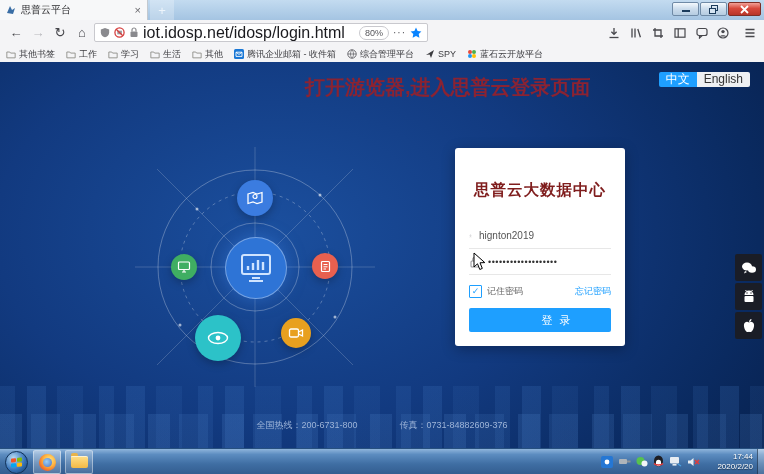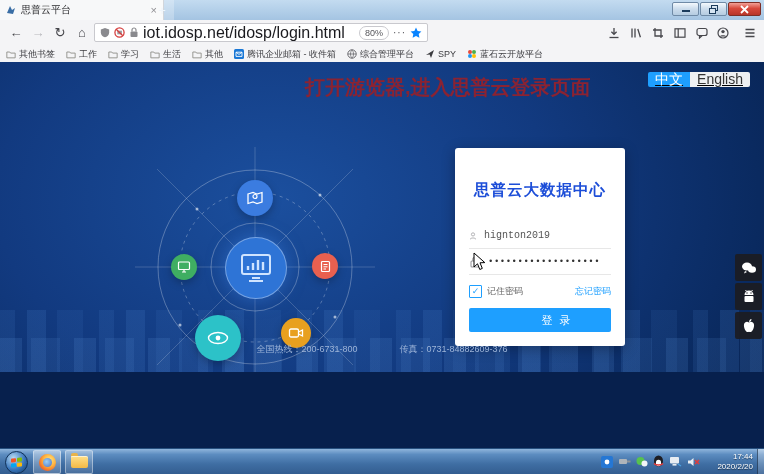--- a/index.html
+++ b/index.html
@@ -3,21 +3,21 @@
 <meta charset="utf-8">
 <style>
   html,body{margin:0;padding:0;}
   body{width:764px;height:474px;overflow:hidden;position:relative;
        font-family:"Liberation Sans","DejaVu Sans",sans-serif;background:#07204d;}
   .abs{position:absolute;}
 
   
   .titlebar{position:absolute;left:0;top:0;width:764px;height:20px;
     background:linear-gradient(#c3dbf0,#a4c4e2);border-bottom:1px solid #8fb0cf;}
-  .tab{position:absolute;left:0;top:0;width:164px;height:20px;background:#f7f8f9;
+  .tab{position:absolute;left:0;top:0;width:148px;height:20px;background:#f7f8f9;
     border-right:1px solid #c3c9cf;display:flex;align-items:center;gap:5px;padding:0 6px;box-sizing:border-box;}
   .tab-title{font-size:10px;color:#2b2b2e;flex:1;white-space:nowrap;overflow:hidden;}
   .tab-close{font-size:11px;color:#6a6a6e;line-height:10px;cursor:default;}
   .newtab{position:absolute;left:150px;top:0;width:24px;height:20px;display:flex;align-items:center;justify-content:center;
     background:rgba(255,255,255,.25);color:#eef5fb;font-size:13px;}
   .winctl{position:absolute;right:3px;top:2px;display:flex;gap:1px;}
   .winbtn{width:27px;height:14px;border:1px solid #6f8aa6;border-radius:2px;box-sizing:border-box;
     background:linear-gradient(#f4f9fd,#cbdcec 50%,#b5cce1);display:flex;align-items:center;justify-content:center;}
   .winbtn.close{width:33px;background:linear-gradient(#f2a197,#d8493c 45%,#b8352a);border-color:#7e2e26;}
 
@@ -34,40 +34,40 @@
     border-radius:2px;display:flex;align-items:center;gap:4px;padding:0 5px;box-sizing:border-box;}
   .searchbox input{border:none;outline:none;width:90px;font-size:10.5px;font-family:inherit;color:#333;background:transparent;}
   .ticon{position:absolute;top:5px;width:16px;height:16px;display:flex;align-items:center;justify-content:center;}
 
   
   .bmbar{position:absolute;left:0;top:46px;width:764px;height:16px;background:#f4f4f6;border-bottom:1px solid #d3d3d8;
     display:flex;align-items:center;gap:11px;padding:0 6px;font-size:9px;color:#3c3c40;}
   .bm{display:flex;align-items:center;gap:3px;white-space:nowrap;}
 
   
-  .page{position:absolute;left:0;top:62px;width:764px;height:310px;overflow:hidden;
+  .page{position:absolute;left:0;top:62px;width:764px;height:386px;overflow:hidden;
     background:radial-gradient(ellipse 620px 430px at 36% 44%, #1b4f9e 0%, #123a80 45%, #0a2a60 78%, #071f4a 100%);}
   .annotation{position:absolute;left:305px;top:12px;font-size:20px;font-weight:bold;color:#8b2332;white-space:nowrap;}
-  .langwrap{position:absolute;right:14px;top:10px;display:flex;font-size:14px;line-height:15px;text-decoration:underline;}
+  .langwrap{position:absolute;right:14px;top:10px;display:flex;font-size:12px;line-height:15px;}
   .lang-zh{background:#1E9FFF;color:#fff;padding:0 7px;border-radius:2px 0 0 2px;}
   .lang-en{background:#eef0f2;color:#333;padding:0 7px;border-radius:0 2px 2px 0;}
 
   .hublines{position:absolute;left:135px;top:85px;}
   .sat{position:absolute;border-radius:50%;display:flex;align-items:center;justify-content:center;
     box-shadow:0 3px 8px rgba(0,0,0,.25);}
   .hubcenter{position:absolute;left:225px;top:175px;width:60px;height:60px;border-radius:50%;
     background:#2e74d6;border:1px solid rgba(255,255,255,.35);display:flex;align-items:center;justify-content:center;
     box-shadow:0 0 18px rgba(60,130,230,.5);}
 
   .login{position:absolute;left:455px;top:86px;width:170px;height:198px;background:#fff;border-radius:3px;
     box-shadow:0 3px 14px rgba(0,0,0,.3);padding:0 14px;box-sizing:border-box;}
-  .login-title{margin-top:32px;text-align:center;font-size:15.5px;font-weight:bold;color:#1d4ed8;letter-spacing:1px;white-space:nowrap;}
+  .login-title{margin-top:32px;text-align:center;font-size:15.5px;font-weight:bold;color:#7f1d1d;letter-spacing:1px;white-space:nowrap;}
   .frow{display:flex;align-items:center;gap:7px;border-bottom:1px solid #e7e7e7;height:25px;}
   .frow.first{margin-top:22px;}
-  .fval{font-size:10px;color:#555;flex:1;border:none;outline:none;background:transparent;font-family:Liberation Mono, monospace;padding:0;}
+  .fval{font-size:10px;color:#555;flex:1;border:none;outline:none;background:transparent;font-family:Liberation Sans, sans-serif;padding:0;}
   .dots{font-size:9px;letter-spacing:.5px;color:#333;}
   .optrow{display:flex;align-items:center;margin-top:10px;font-size:9px;}
   .chk{width:11px;height:11px;border:1px solid #1E9FFF;background:#fff;border-radius:1px;color:#1E9FFF;
     font-size:9px;line-height:11px;text-align:center;margin-right:5px;}
   .remember{color:#666;flex:1;}
   .forgot{color:#1E9FFF;}
   .loginbtn{margin-top:10px;height:24px;background:#1E9FFF;color:#fff;font-size:11px;letter-spacing:2px;
     display:flex;align-items:center;justify-content:center;border-radius:2px;padding-left:34px;}
 
   .sidebtn{position:absolute;left:735px;width:27px;height:27px;background:rgba(28,28,34,.92);border-radius:2px;

